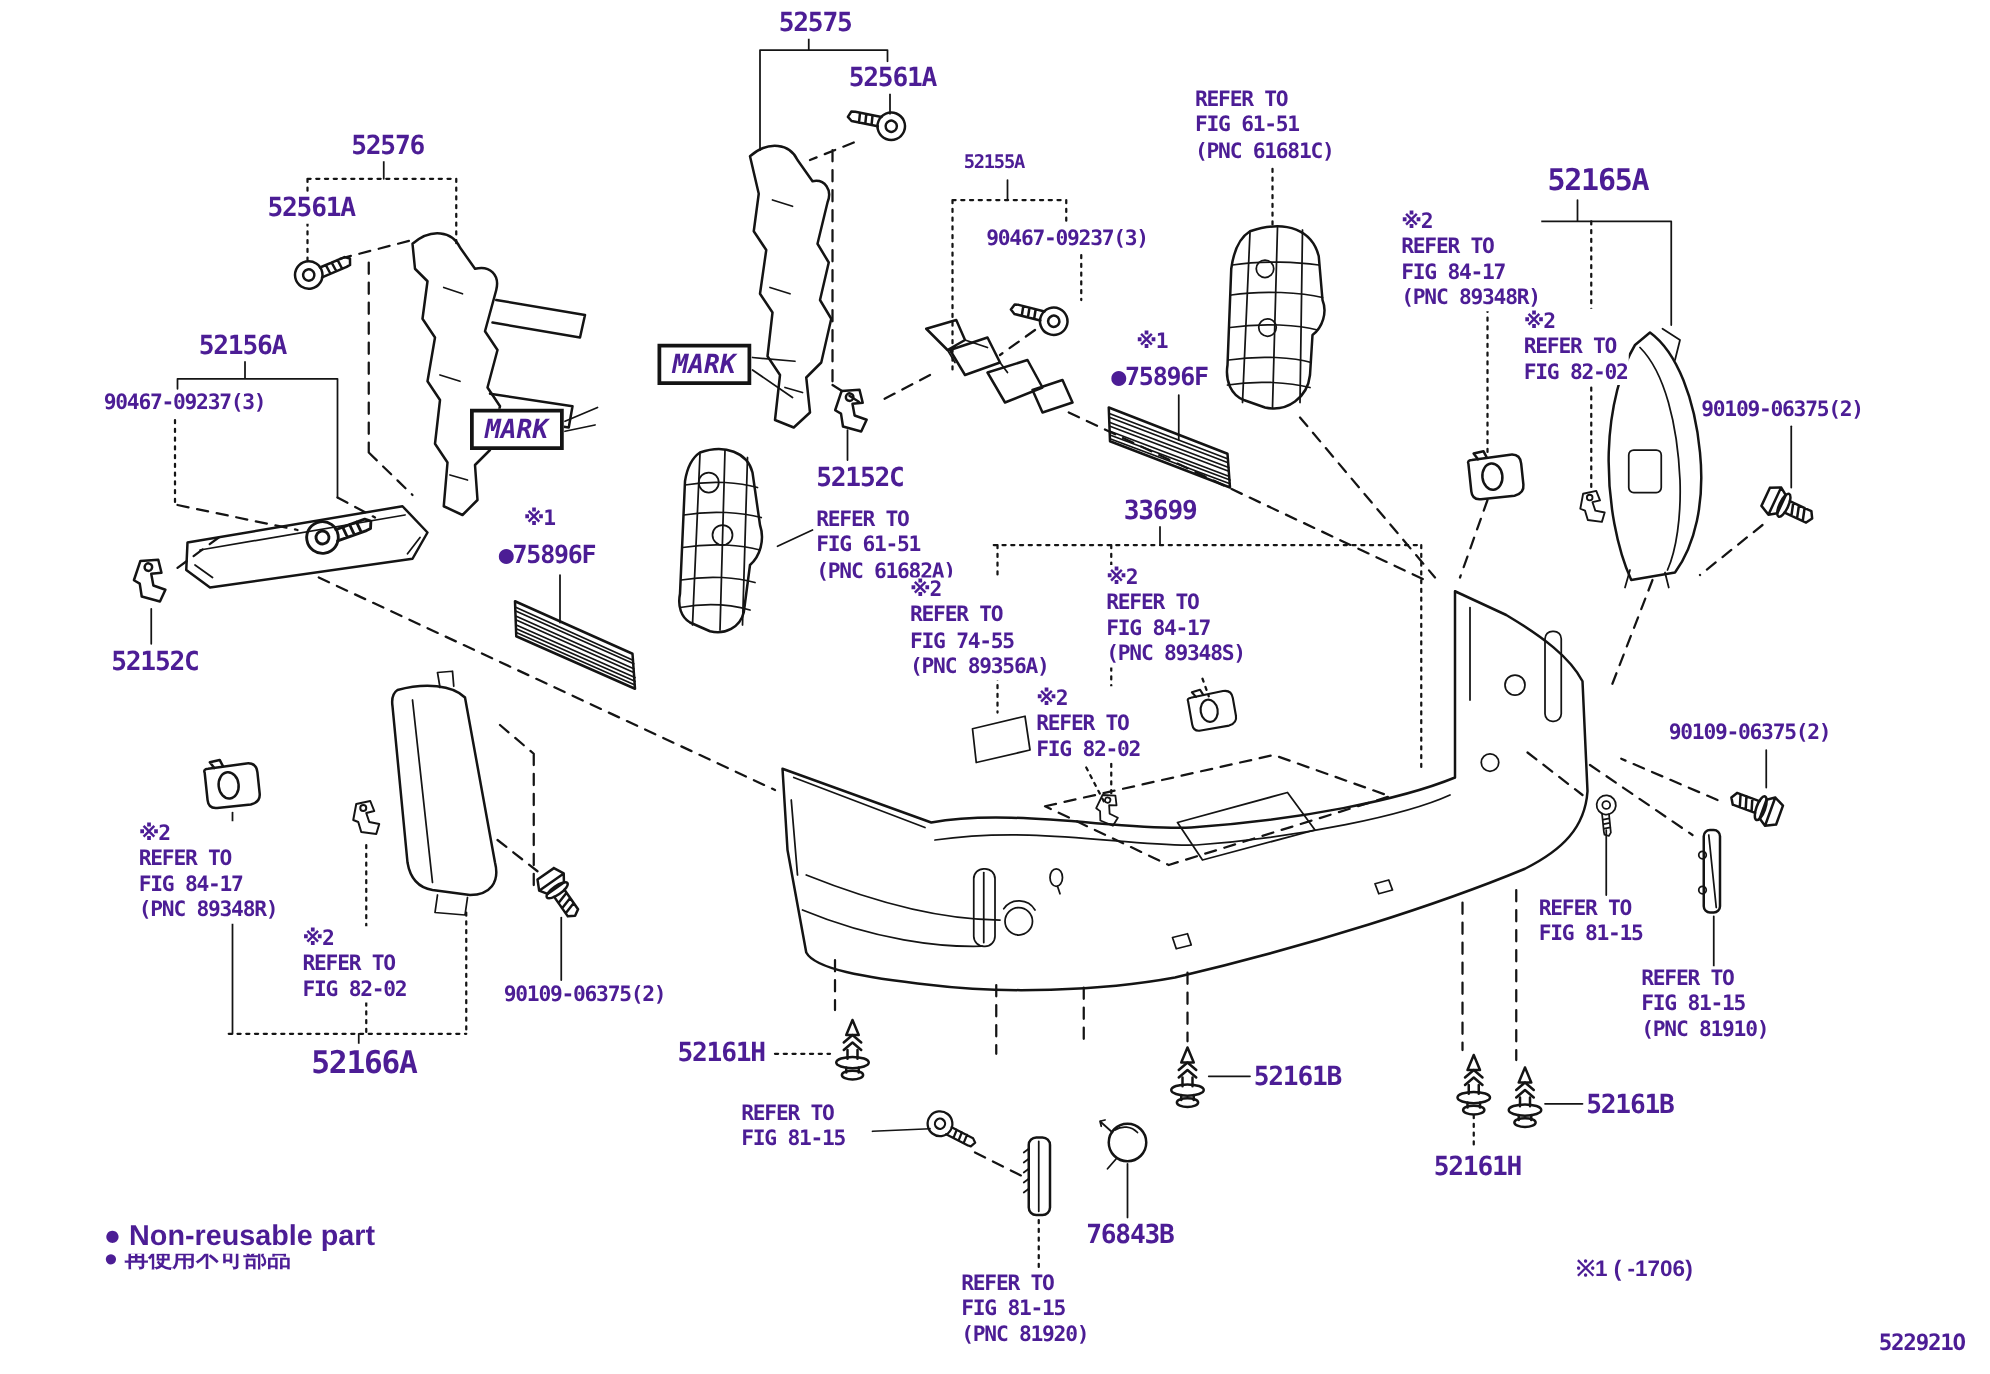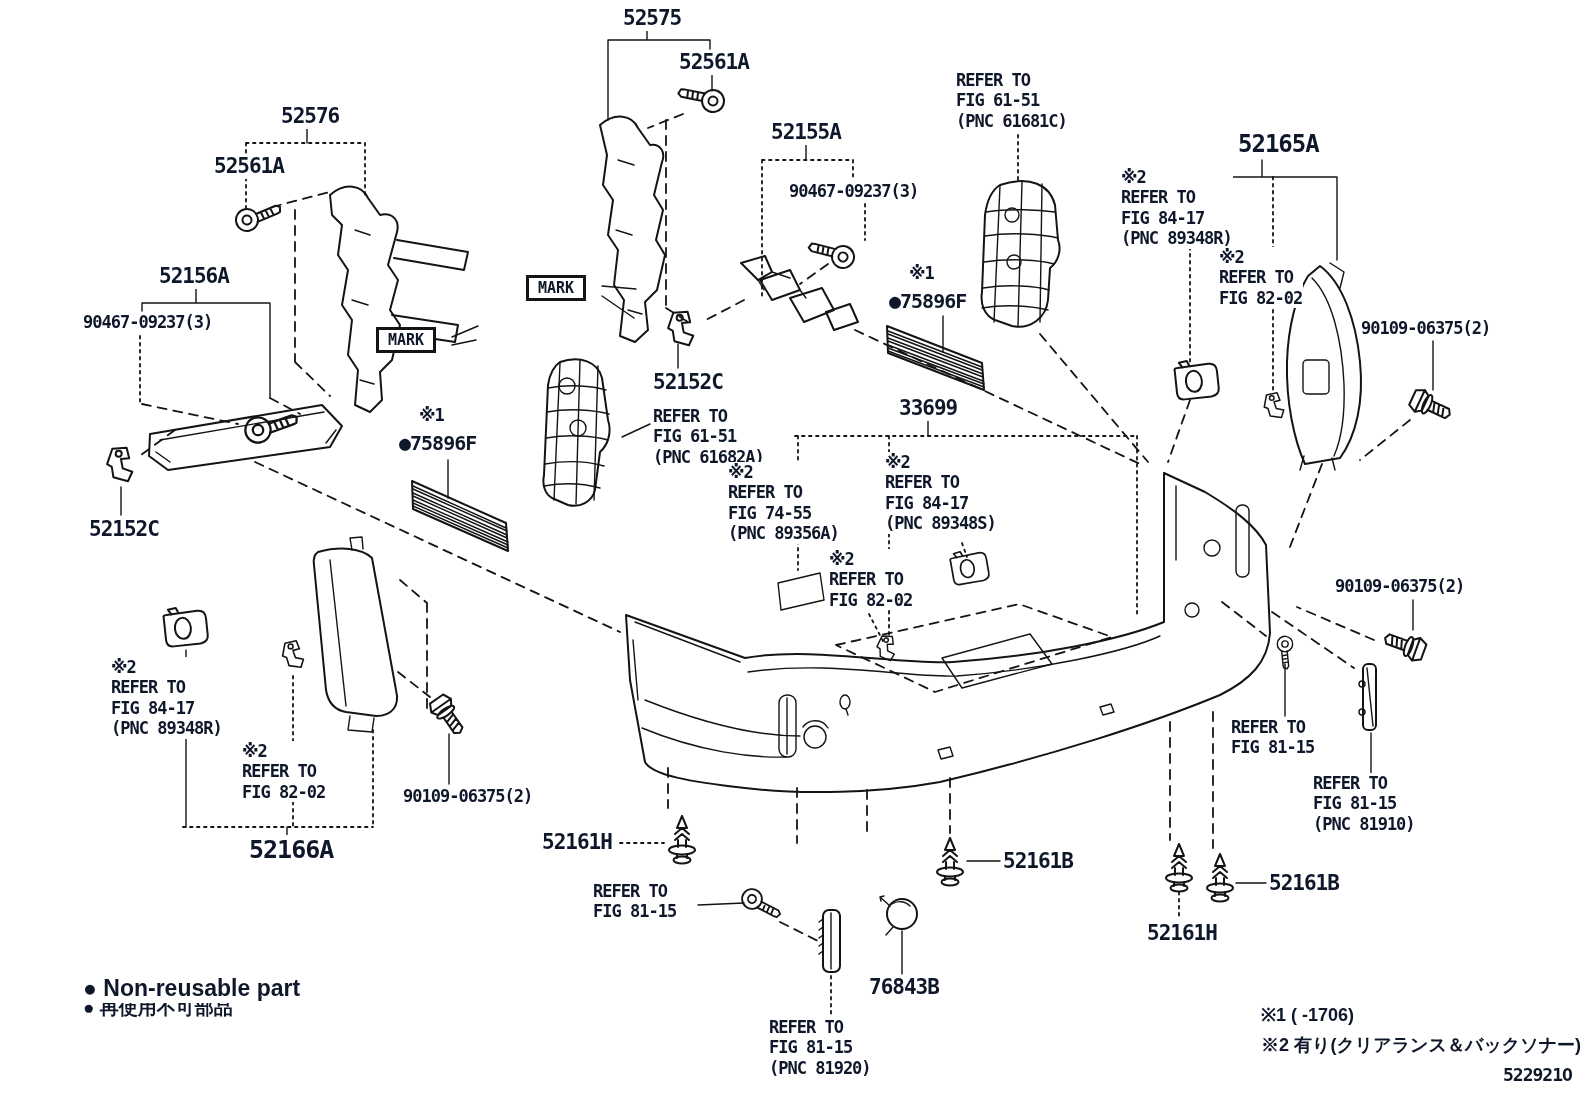--- a/index.html
+++ b/index.html
@@ -3,23 +3,23 @@
 <meta charset="utf-8">
 <style>
   html,body{margin:0;padding:0;background:#fff;}
   .stage{position:relative;width:1592px;height:1099px;background:#fff;overflow:hidden;
          font-family:"DejaVu Sans Mono","DejaVu Sans",monospace;}
   svg{position:absolute;left:0;top:0;}
   .art{stroke:#141414;fill:none;stroke-width:2;stroke-linecap:round;stroke-linejoin:round;}
   .thin{stroke-width:1.4;}
   .dash{stroke-dasharray:9 7;stroke-width:1.8;}
   .dot{stroke-dasharray:2.5 4.5;stroke-width:1.8;}
-  .co{position:absolute;color:#0f172a;font-weight:bold;white-space:pre-line;line-height:1.2;
+  .co{position:absolute;color:#4c1d95;font-weight:bold;white-space:pre-line;line-height:1.2;
       letter-spacing:-1px;background:#fff;padding:0 1px;}
-  .boxed{border:3px solid #141414;padding:1px 9px;font-size:15px;letter-spacing:0;}
+  .boxed{border:3px solid #141414;padding:1px 9px;font-size:21px;letter-spacing:0;font-style:italic;}
   .jp{font-family:Liberation Sans, sans-serif;letter-spacing:0;}
 </style>
 </head>
 <body>
 
 <div class="stage">
 
 <svg width="1592" height="1099" viewBox="0 0 1592 1099">
   <defs>
     <g id="fscrew" class="art">
@@ -258,21 +258,21 @@
     <path d="M778,583 L820,573 L824,600 L781,610 Z" class="art thin" style="stroke-dasharray:none"></path>
   </g>
 </svg>
 
 <div class="co" style="left:622px;top:6px;font-size:21px">52575</div>
 <div class="co" style="left:678px;top:50px;font-size:21px">52561A</div>
 <div class="co" style="left:280px;top:104px;font-size:21px">52576</div>
 <div class="co" style="left:213px;top:154px;font-size:21px">52561A</div>
 <div class="co" style="left:158px;top:264px;font-size:21px">52156A</div>
 <div class="co" style="left:82px;top:312px;font-size:17px">90467-09237(3)</div>
-<div class="co" style="left:770px;top:120px;font-size:21px">52155A</div>
+<div class="co" style="left:770px;top:120px;font-size:15px">52155A</div>
 <div class="co" style="left:788px;top:181px;font-size:17px">90467-09237(3)</div>
 <div class="co" style="left:955px;top:70px;font-size:17px">REFER TO
 FIG 61-51
 (PNC 61681C)</div>
 <div class="co" style="left:1237px;top:130px;font-size:24px">52165A</div>
 <div class="co" style="left:1120px;top:167px;font-size:17px">※2
 REFER TO
 FIG 84-17
 (PNC 89348R)</div>
 <div class="co" style="left:1218px;top:247px;font-size:17px">※2
@@ -324,16 +324,15 @@
 <div class="co" style="left:1312px;top:773px;font-size:17px">REFER TO
 FIG 81-15
 (PNC 81910)</div>
 <div class="co" style="left:1334px;top:576px;font-size:17px">90109-06375(2)</div>
 <div class="co boxed" style="left:376px;top:327px">MARK</div>
 <div class="co boxed" style="left:526px;top:275px">MARK</div>
 
 <div class="co jp" style="left:82px;top:997px;font-size:19px">●  再使用不可部品</div>
 <div class="co jp" style="left:82px;top:975px;font-size:23px">●  Non-reusable part</div>
 <div class="co jp" style="left:1260px;top:1005px;font-size:18px">※1 (  -1706)</div>
-<div class="co jp" style="left:1260px;top:1035px;font-size:18px">※2 有り(クリアランス＆バックソナー)</div>
 <div class="co" style="left:1502px;top:1064px;font-size:18px">522921O</div>
 
 </div>
 
 </body></html>

